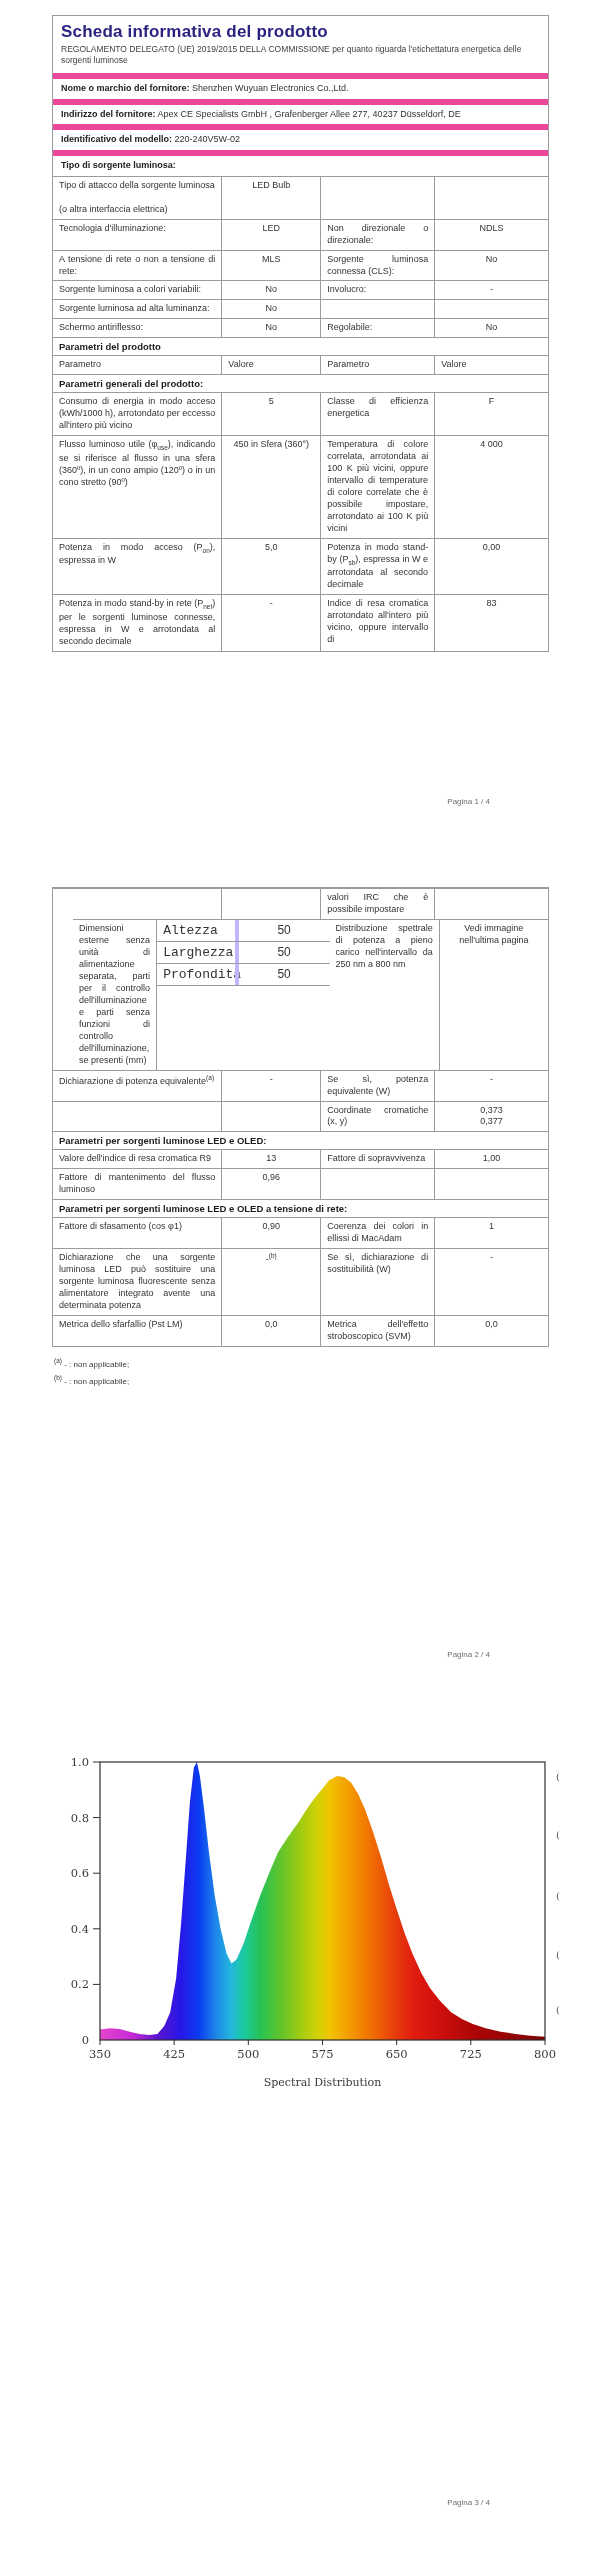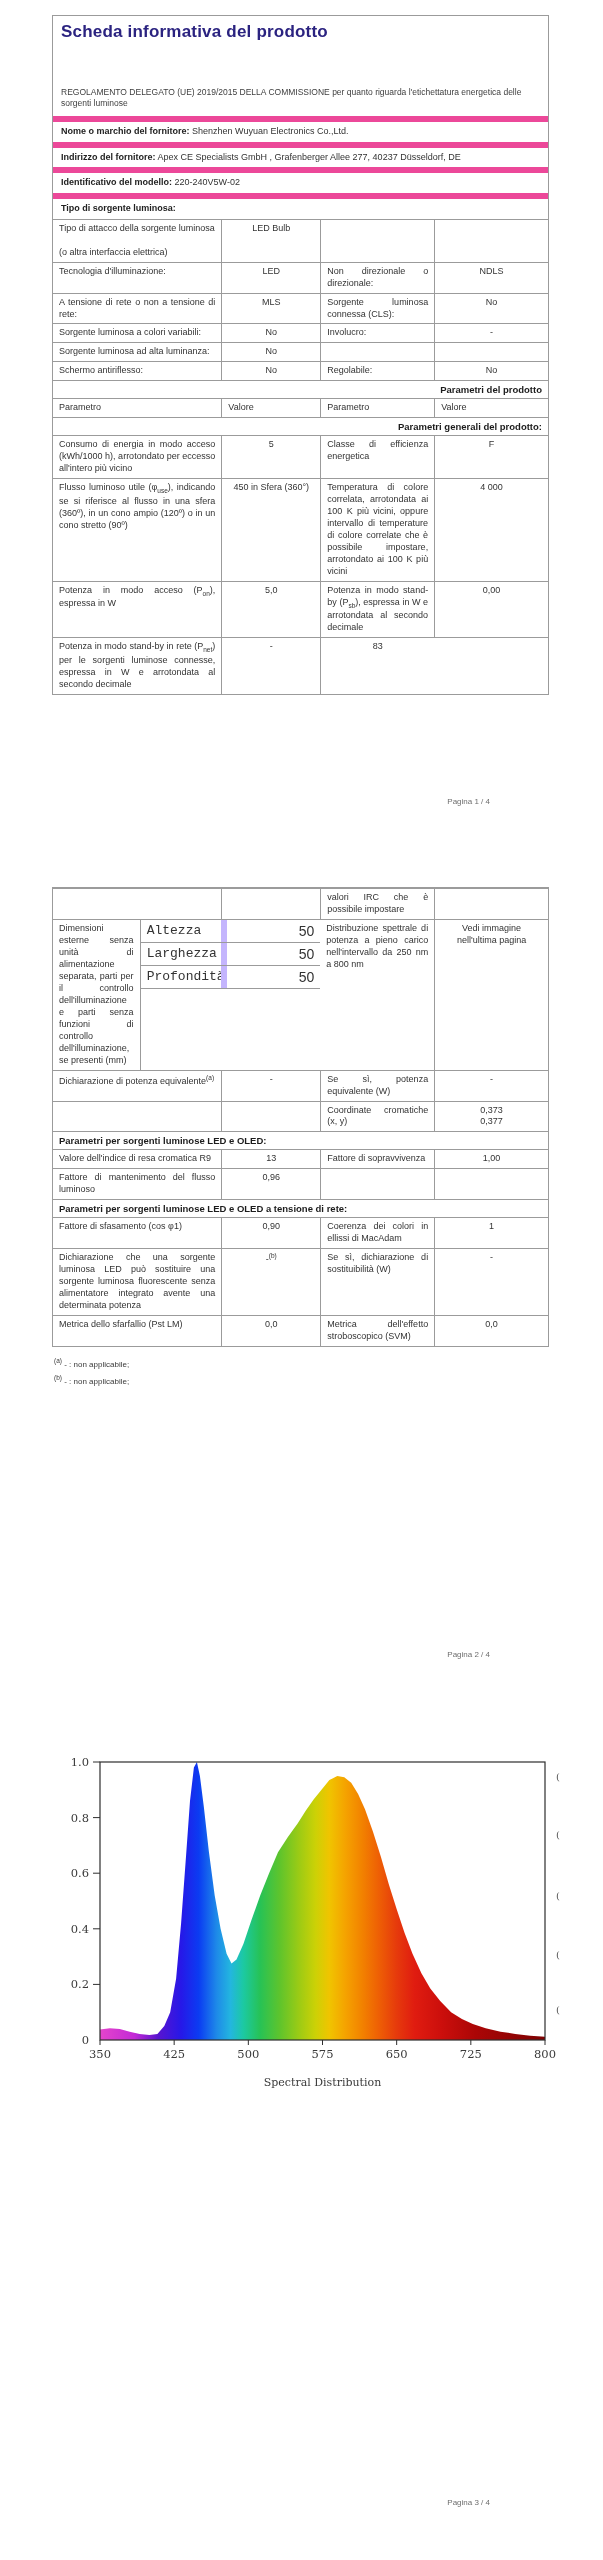--- a/index.html
+++ b/index.html
@@ -3,36 +3,36 @@
 <meta charset="utf-8">
 <style>
   html,body{margin:0;padding:0;background:#ffffff;}
   .canvas{position:relative;width:561px;height:2560px;background:#fff;
           font-family:"Liberation Sans",sans-serif;color:#333;overflow:hidden;}
 
   
   .page{position:absolute;left:52px;width:497px;}
   .fiche{border:1px solid #9b9b9b;box-sizing:border-box;background:#fff;}
   .doc-title{font-size:17px;font-weight:bold;color:#2b2380;letter-spacing:.2px;padding:6px 8px 2px 8px;}
-  .doc-subtitle{font-size:8.5px;color:#3e3e3e;padding:0 8px 6px 8px;line-height:1.35;margin-top:43px;}
+  .doc-subtitle{font-size:8.5px;color:#3e3e3e;padding:0 8px 6px 8px;line-height:1.35;}
   .suprow{border-top:6px solid #ec4899;padding:4px 8px;font-size:9px;line-height:1.3;}
   .suprow b{color:#222;}
   .trow{display:grid;grid-template-columns:34% 20% 23% 23%;border-top:1px solid #9b9b9b;}
-  .trow.dims{grid-template-columns:17.5% 36.5% 23% 23%;}
+  .trow.dims{grid-template-columns:17.5% 36.5% 23% 23%;margin-left:20px;}
   .c{padding:3px 6px;font-size:9px;line-height:1.33;box-sizing:border-box;min-height:10px;}
   .c + .c{border-left:1px solid #9b9b9b;}
   .lbl{text-align:justify;color:#333;}
   .val{text-align:center;color:#333;}
   .sec{border-top:1px solid #9b9b9b;font-size:9.5px;font-weight:bold;color:#1c1c1c;
        padding:3px 6px;}
-  .sec.center{text-align:right;}
+  .sec.center{text-align:left;}
   .dimwrap{padding:0;border-left:1px solid #9b9b9b;}
   .subrow{display:grid;grid-template-columns:45% 55%;border-bottom:1px solid #9b9b9b;}
   .subrow .sl{padding:3px 6px;font-size:13px;font-family:Liberation Mono, monospace;}
-  .subrow .sv{padding:3px 6px;font-size:14px;text-align:right;border-left:6px solid #c4b5fd;}
+  .subrow .sv{padding:3px 6px;font-size:12px;text-align:center;border-left:4px solid #c4b5fd;}
   sub,sup{font-size:6.5px;}
   .footnotes{padding:8px 2px 0 2px;font-size:8px;color:#3a3a3a;line-height:1.9;}
   .pgfooter{position:absolute;right:71px;font-size:8px;color:#6e6e6e;}
 
   
   .chartbox{position:absolute;left:0;top:1740px;width:603px;height:380px;}
   .ctick{font-family:"DejaVu Serif",serif;font-size:11.5px;fill:#3a3a3a;}
   .cxlabel{font-family:"DejaVu Serif",serif;font-size:11px;fill:#3a3a3a;}
   .cclip{font-family:"DejaVu Serif",serif;font-size:10px;fill:#555;}
 </style>
@@ -110,20 +110,21 @@
           </div>
           <div class="trow">
             <div class="c lbl">Potenza in modo acceso (P<sub>on</sub>), espressa in W</div>
             <div class="c val">5,0</div>
             <div class="c lbl">Potenza in modo stand-by (P<sub>sb</sub>), espressa in W e arrotondata al secondo decimale</div>
             <div class="c val">0,00</div>
           </div>
           <div class="trow">
             <div class="c lbl">Potenza in modo stand-by in rete (P<sub>net</sub>) per le sorgenti luminose connesse, espressa in W e arrotondata al secondo decimale</div>
             <div class="c val">-</div>
+            <div class="c lbl">Indice di resa cromatica arrotondato all'intero più vicino, oppure intervallo di</div>
             <div class="c val">83</div>
           </div>
         </div>
     </div>
   </div>
   <div class="pgfooter" style="top:797px;">Pagina 1 / 4</div>
 
   <div class="page" style="top:887px;">
     <div class="fiche">
       <div id="p2-rows">

